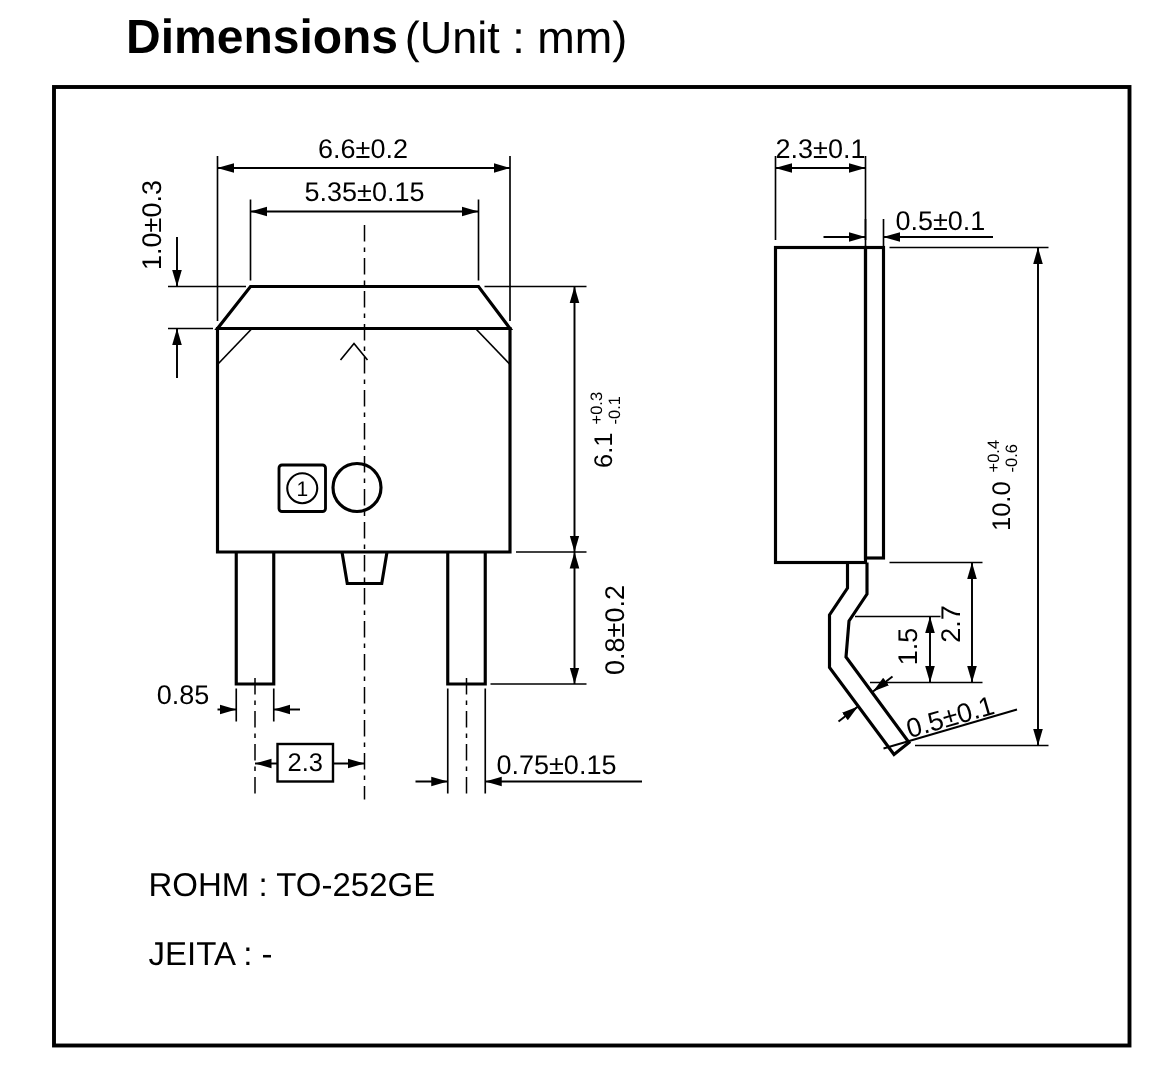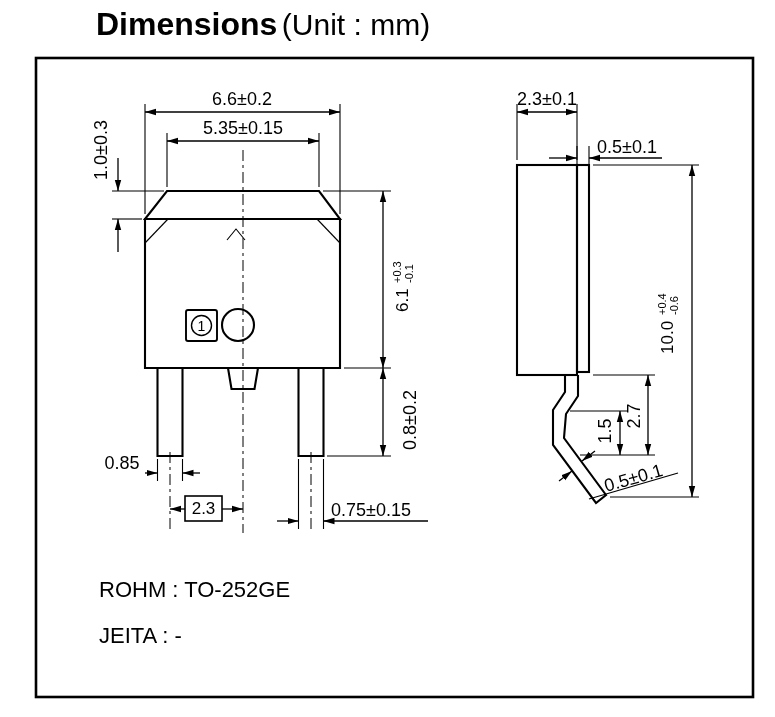--- a/index.html
+++ b/index.html
@@ -1,20 +1,20 @@
 <!DOCTYPE html>
 <html><head>
 <meta charset="utf-8">
 <style>
   html,body{margin:0;padding:0;}
   body{
     width:775px;height:717px;background:#ffffff;position:relative;
     font-family:"Liberation Sans",sans-serif;color:#000;
   }
-  .title{position:absolute;left:96px;top:6px;white-space:nowrap;}
+  .title{position:absolute;left:84px;top:6px;white-space:nowrap;}
   .title .main{font-weight:bold;font-size:32px;}
   .title .unit{font-size:30px;}
   svg{position:absolute;left:0;top:0;}
   svg text{font-family:"Liberation Sans",sans-serif;fill:#000;}
   .t18{font-size:18px;}
   .t17{font-size:17px;}
   .t11{font-size:11px;}
   .t14{font-size:14px;}
   .t22{font-size:22px;}
   .ol{fill:none;stroke:#000;stroke-width:2.1;stroke-linejoin:miter;}

